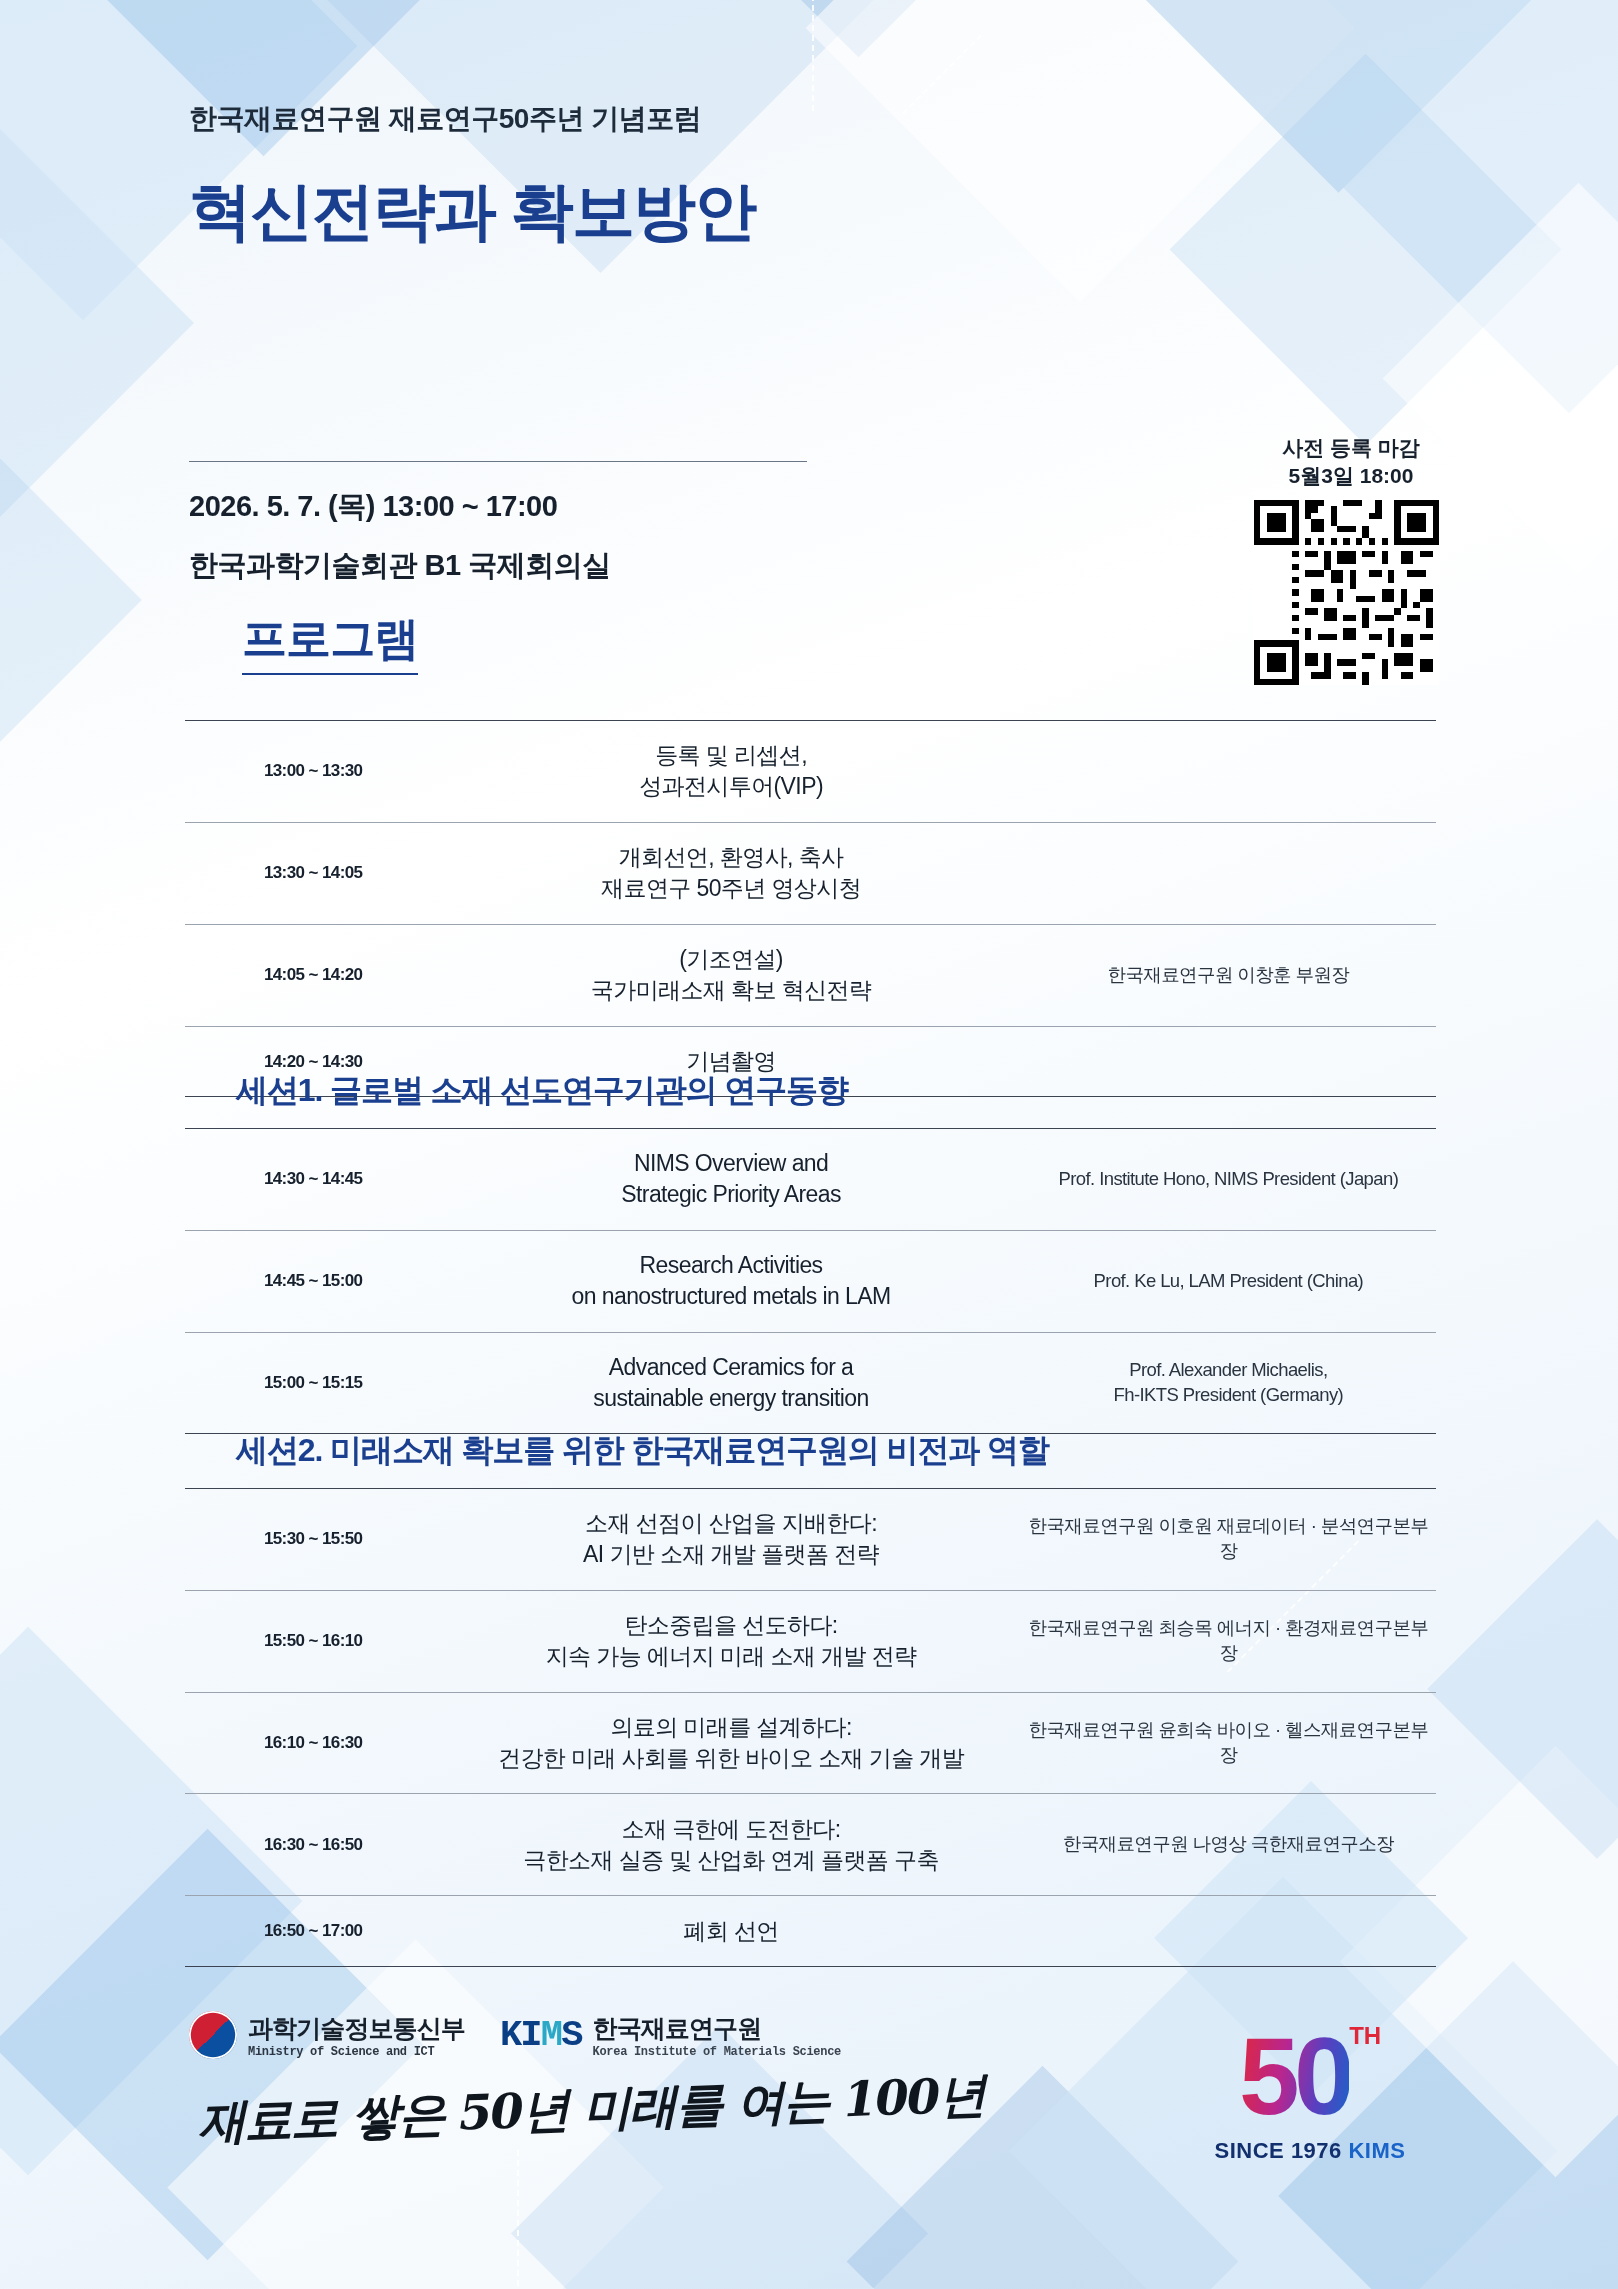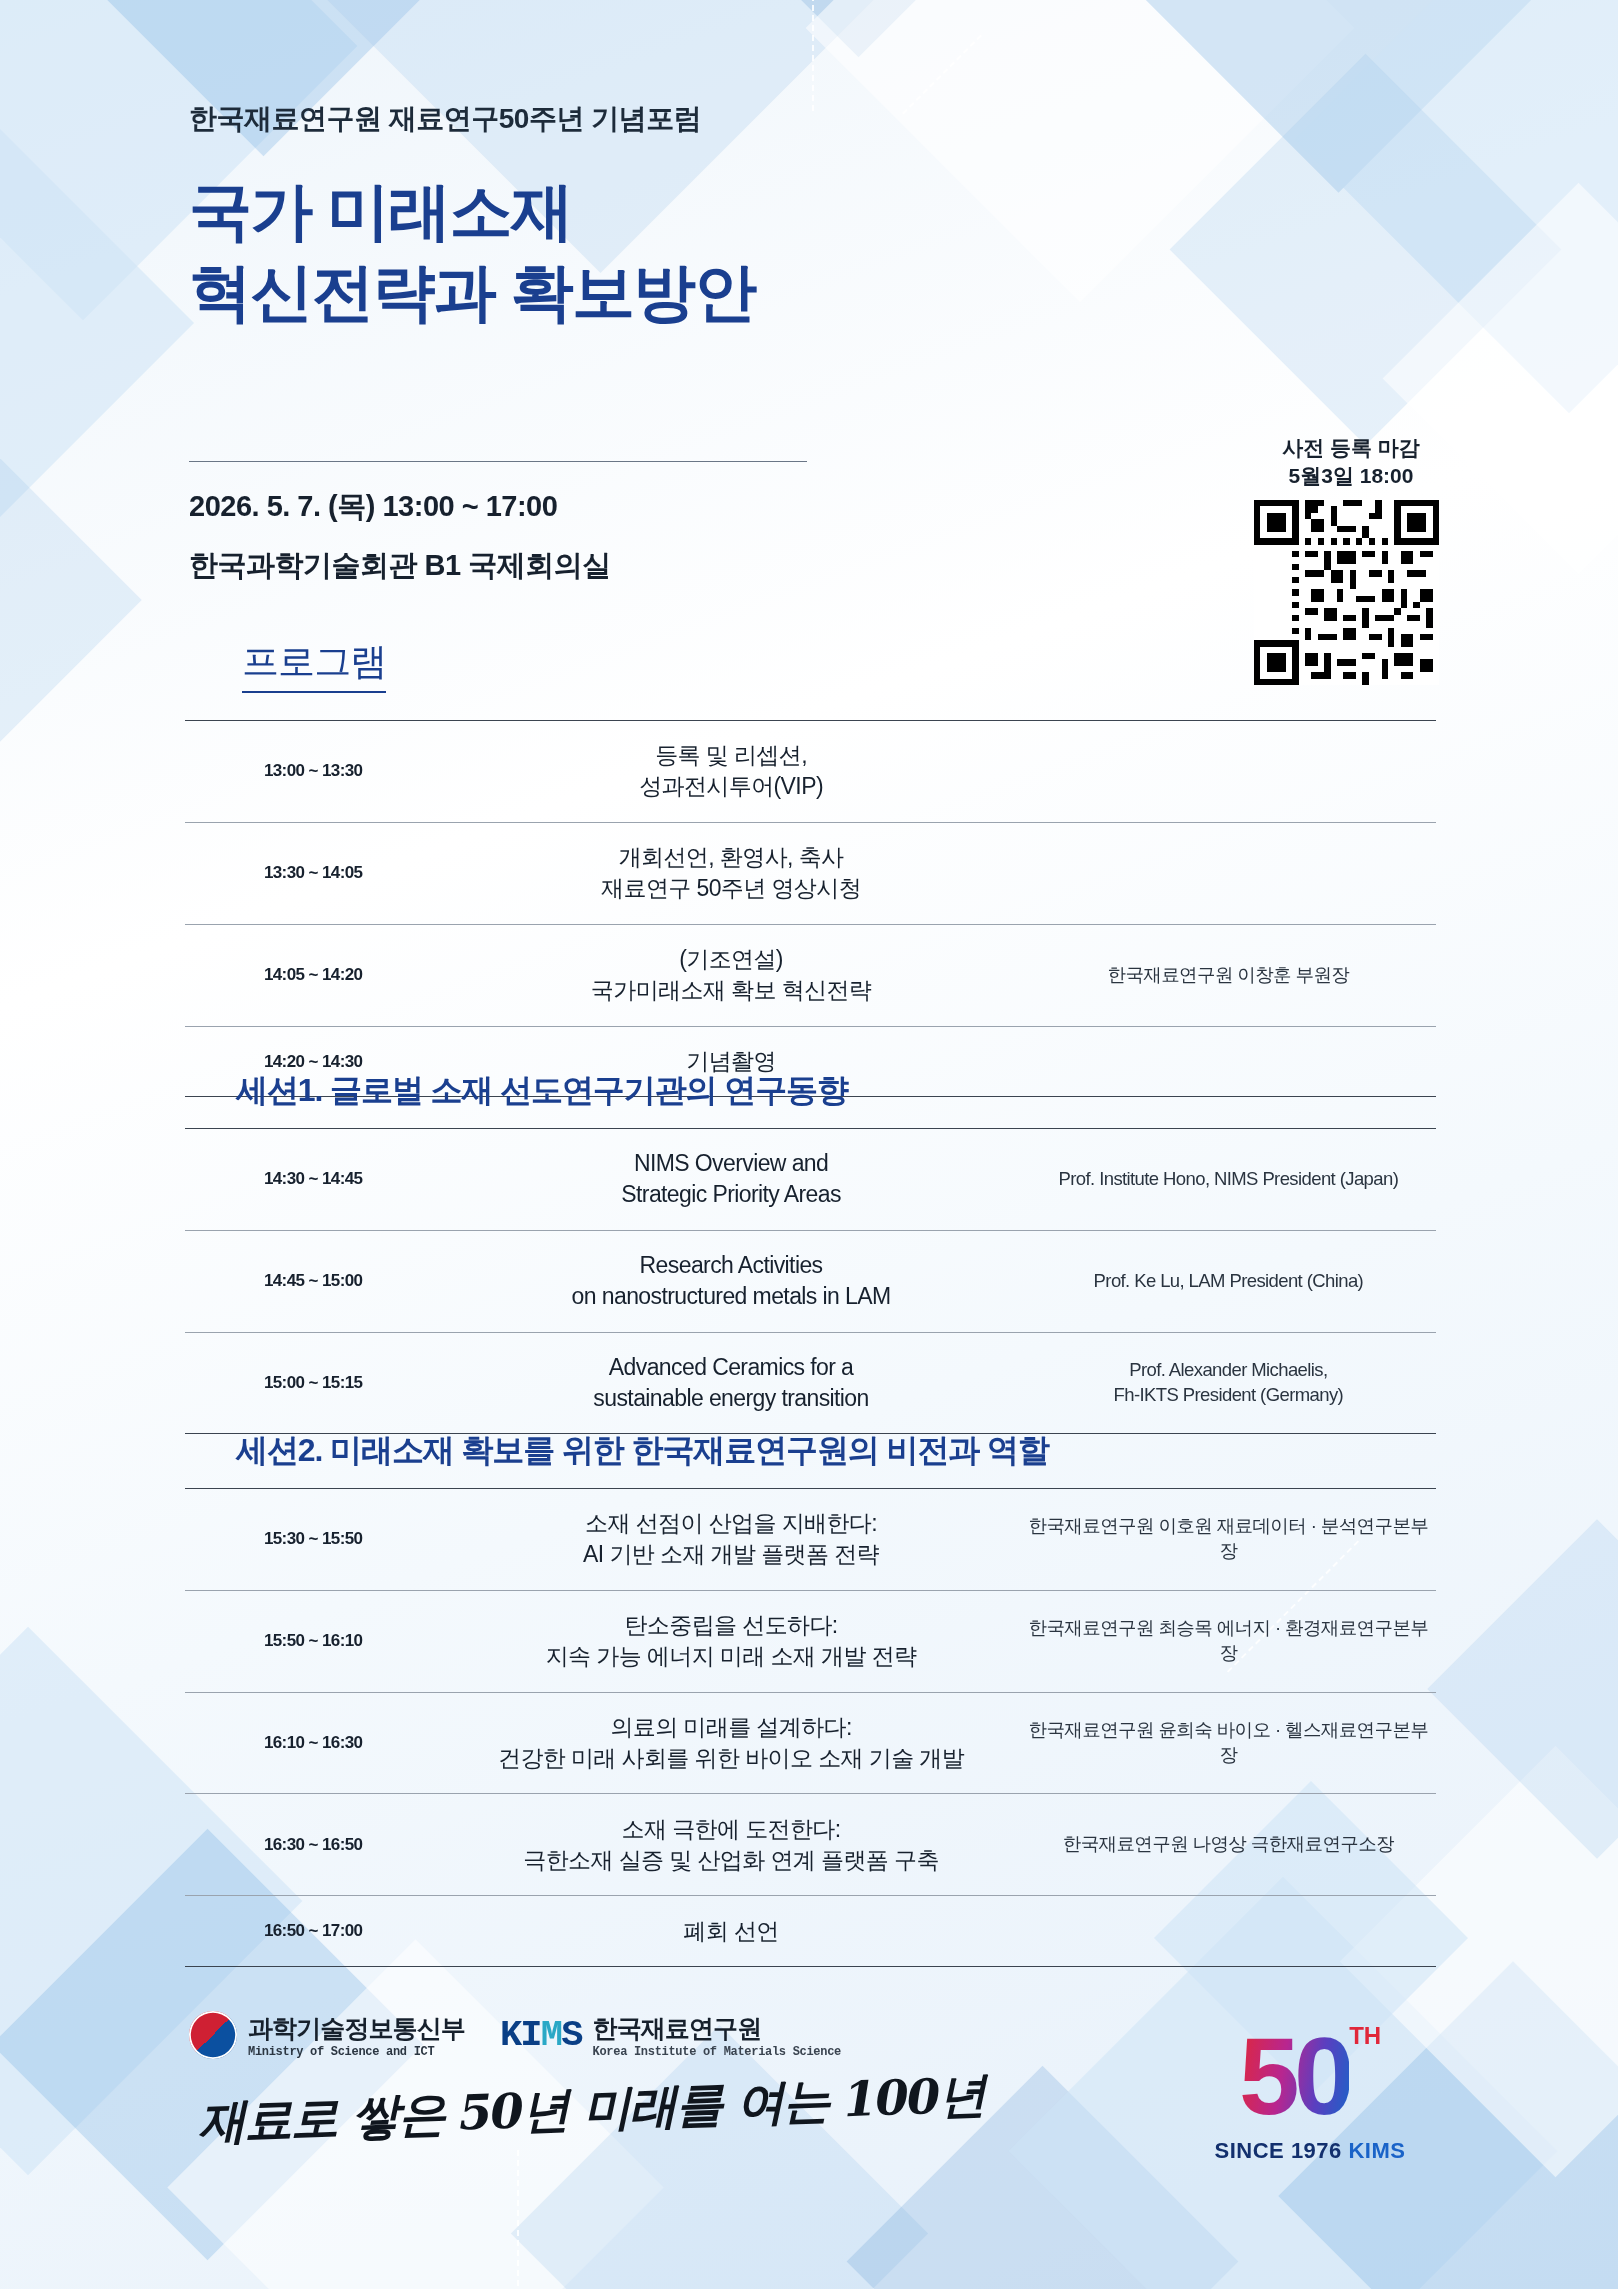--- a/index.html
+++ b/index.html
@@ -114,23 +114,23 @@
     height: 185px;
     background: #ffffff;
     padding: 0;
   }
   .qr-code svg { display: block; }
 
   
   .program-head {
     position: absolute;
     left: 242px;
-    top: 637px;
-    font-size: 37px;
-    font-weight: 400;
+    top: 609px;
+    font-size: 45px;
+    font-weight: 700;
     color: #1a3f8f;
     letter-spacing: -0.9px;
     border-bottom: 2.8px solid #1a3f8f;
     padding-bottom: 3.7px;
   }
   .section-head {
     font-size: 32px;
     font-weight: 800;
     color: #1a3f8f;
     letter-spacing: -1.1px;
@@ -287,21 +287,20 @@
 
     <div class="dashline" style="left:812px; top:-55px;  height:166px;"></div>
     <div class="dashline" style="left:941px; top:18.5px;  height:111px; transform:rotate(45deg);"></div>
     <div class="dashline" style="left:517px; top:2150px; height:166px;"></div>
     <div class="dashline" style="left:1292px; top:1514px; height:185px; transform:rotate(45deg);"></div>
   </div>
 
   <div class="header">
     <div class="kicker">한국재료연구원 재료연구50주년 기념포럼</div>
     <div class="title">
-      <div>국가 미래소재</div>
       <div>혁신전략과 확보방안</div>
     </div>
     <div class="hr-thin"></div>
     <div class="when">2026. 5. 7. (목) 13:00 ~ 17:00</div>
     <div class="where">한국과학기술회관 B1 국제회의실</div>
   </div>
 
   <div class="qr-block">
     <div class="qr-cap1">사전 등록 마감</div>
     <div class="qr-cap2">5월3일 18:00</div>

